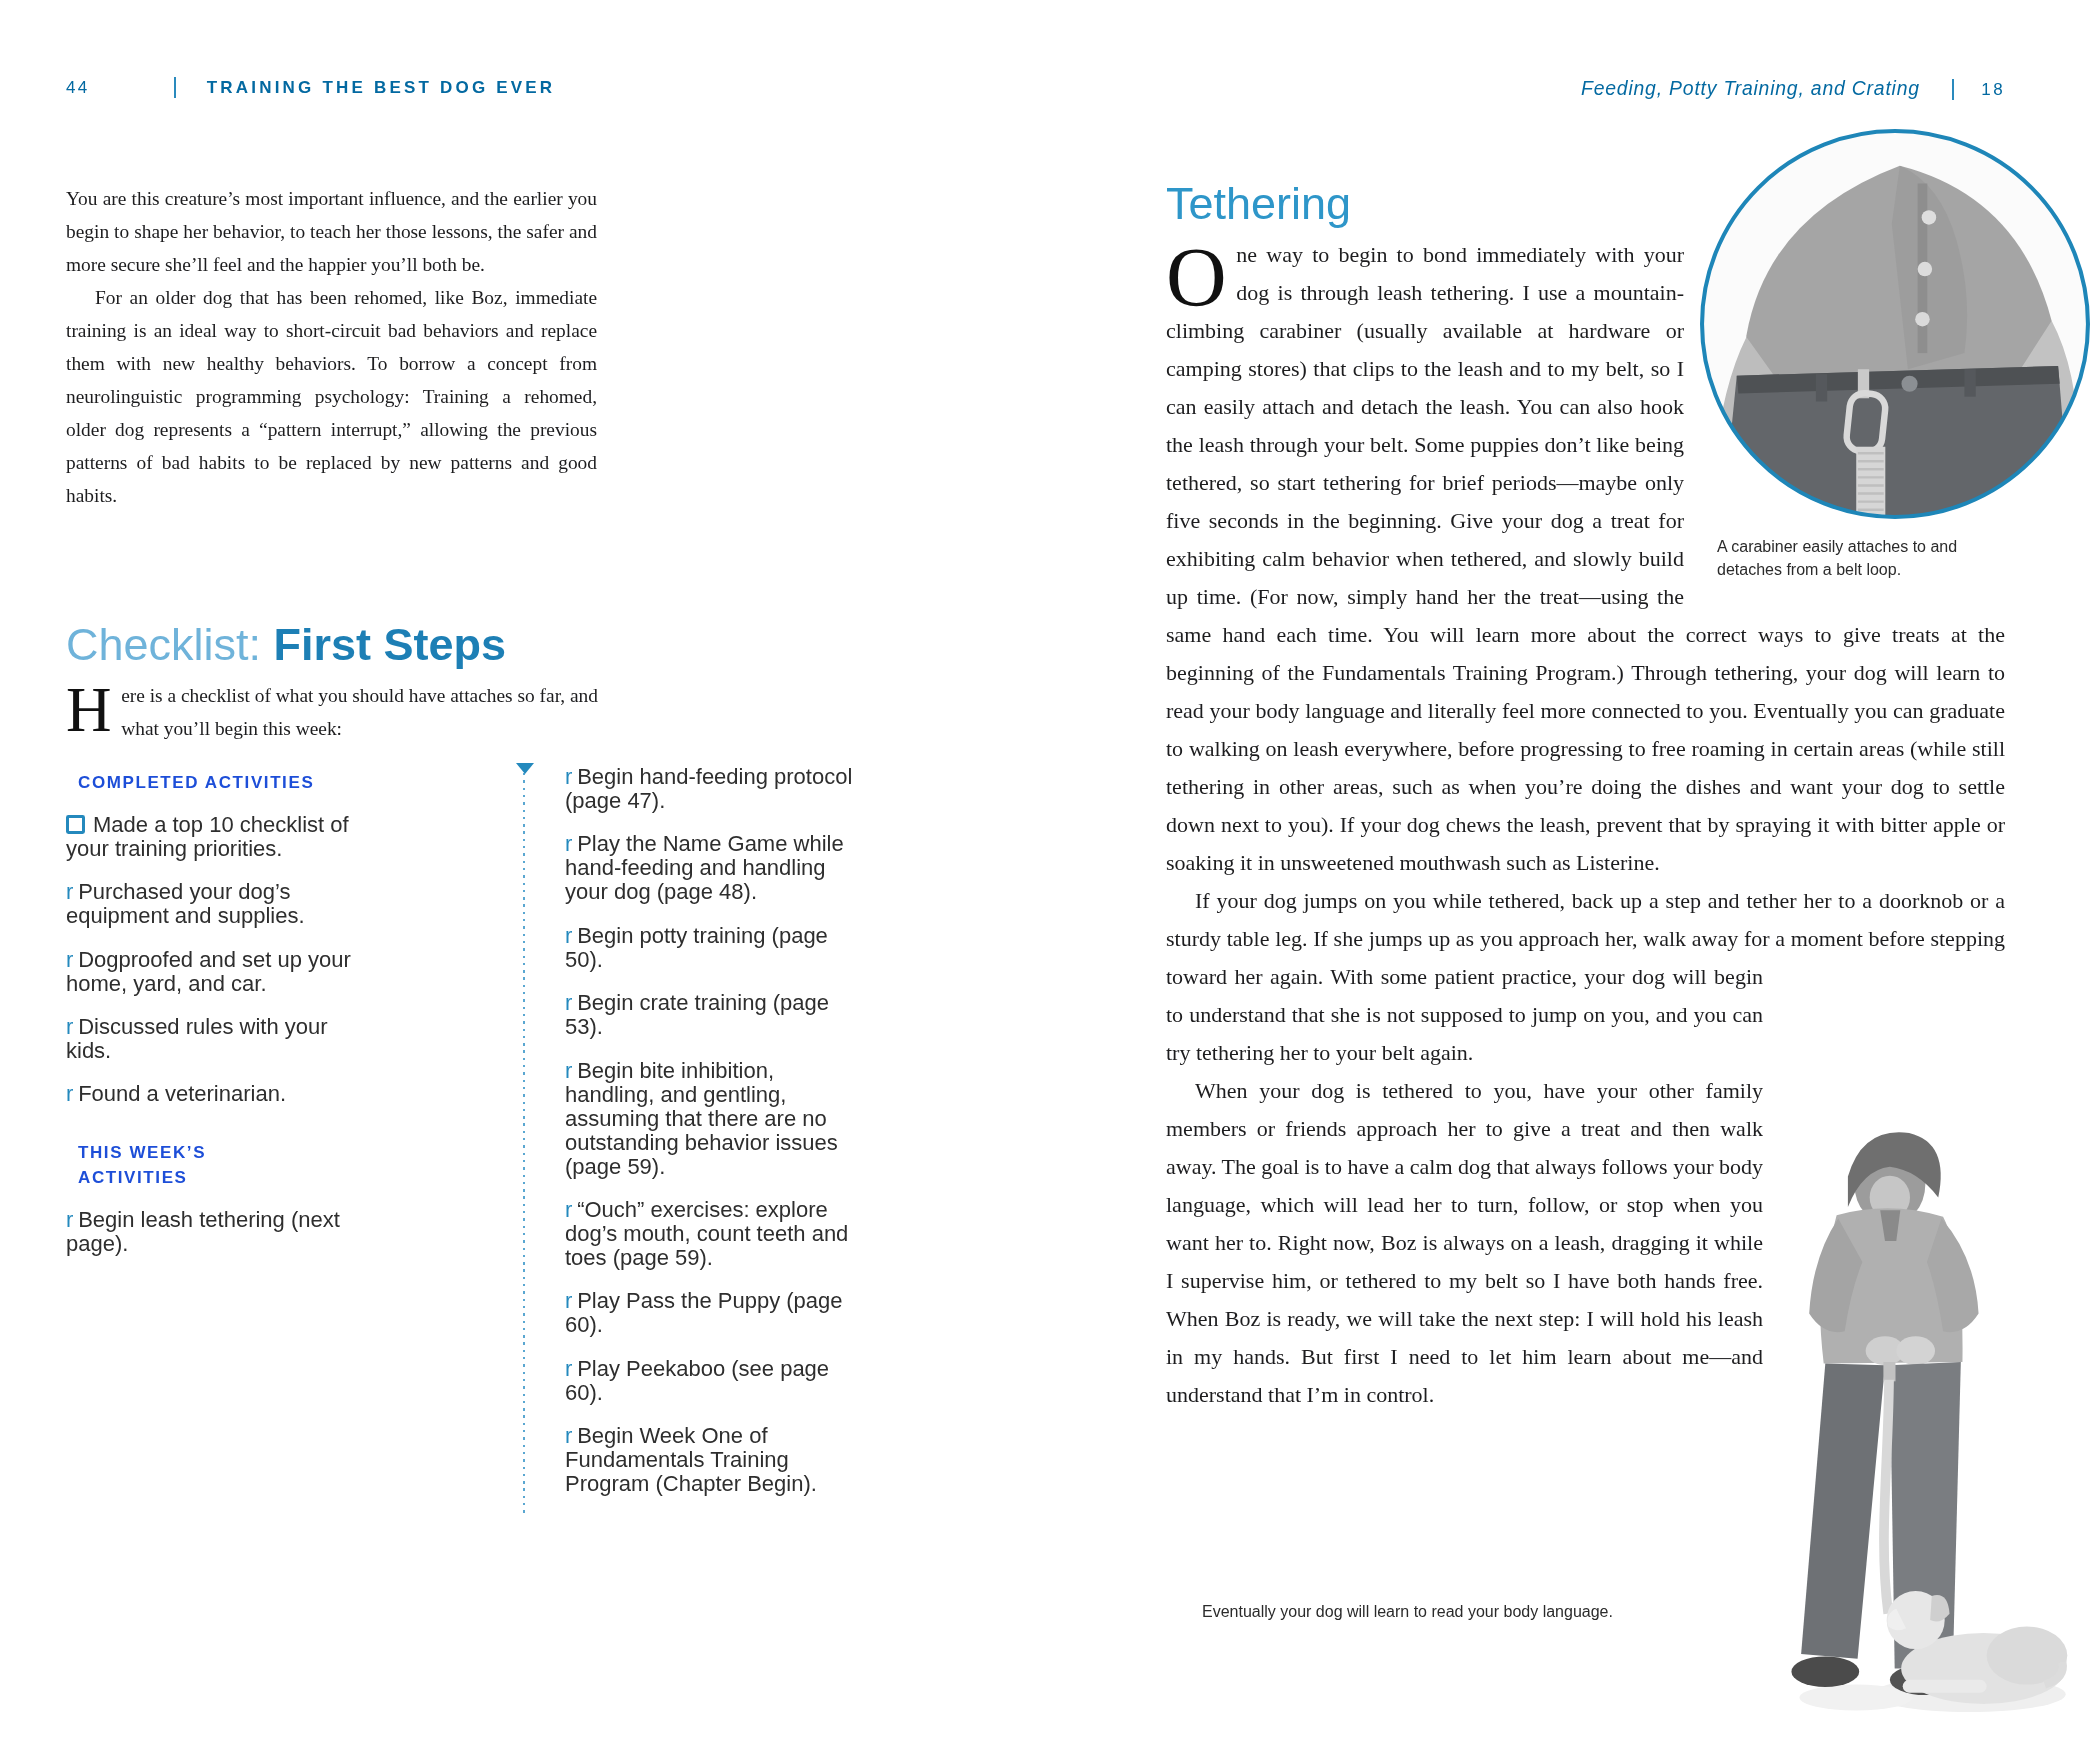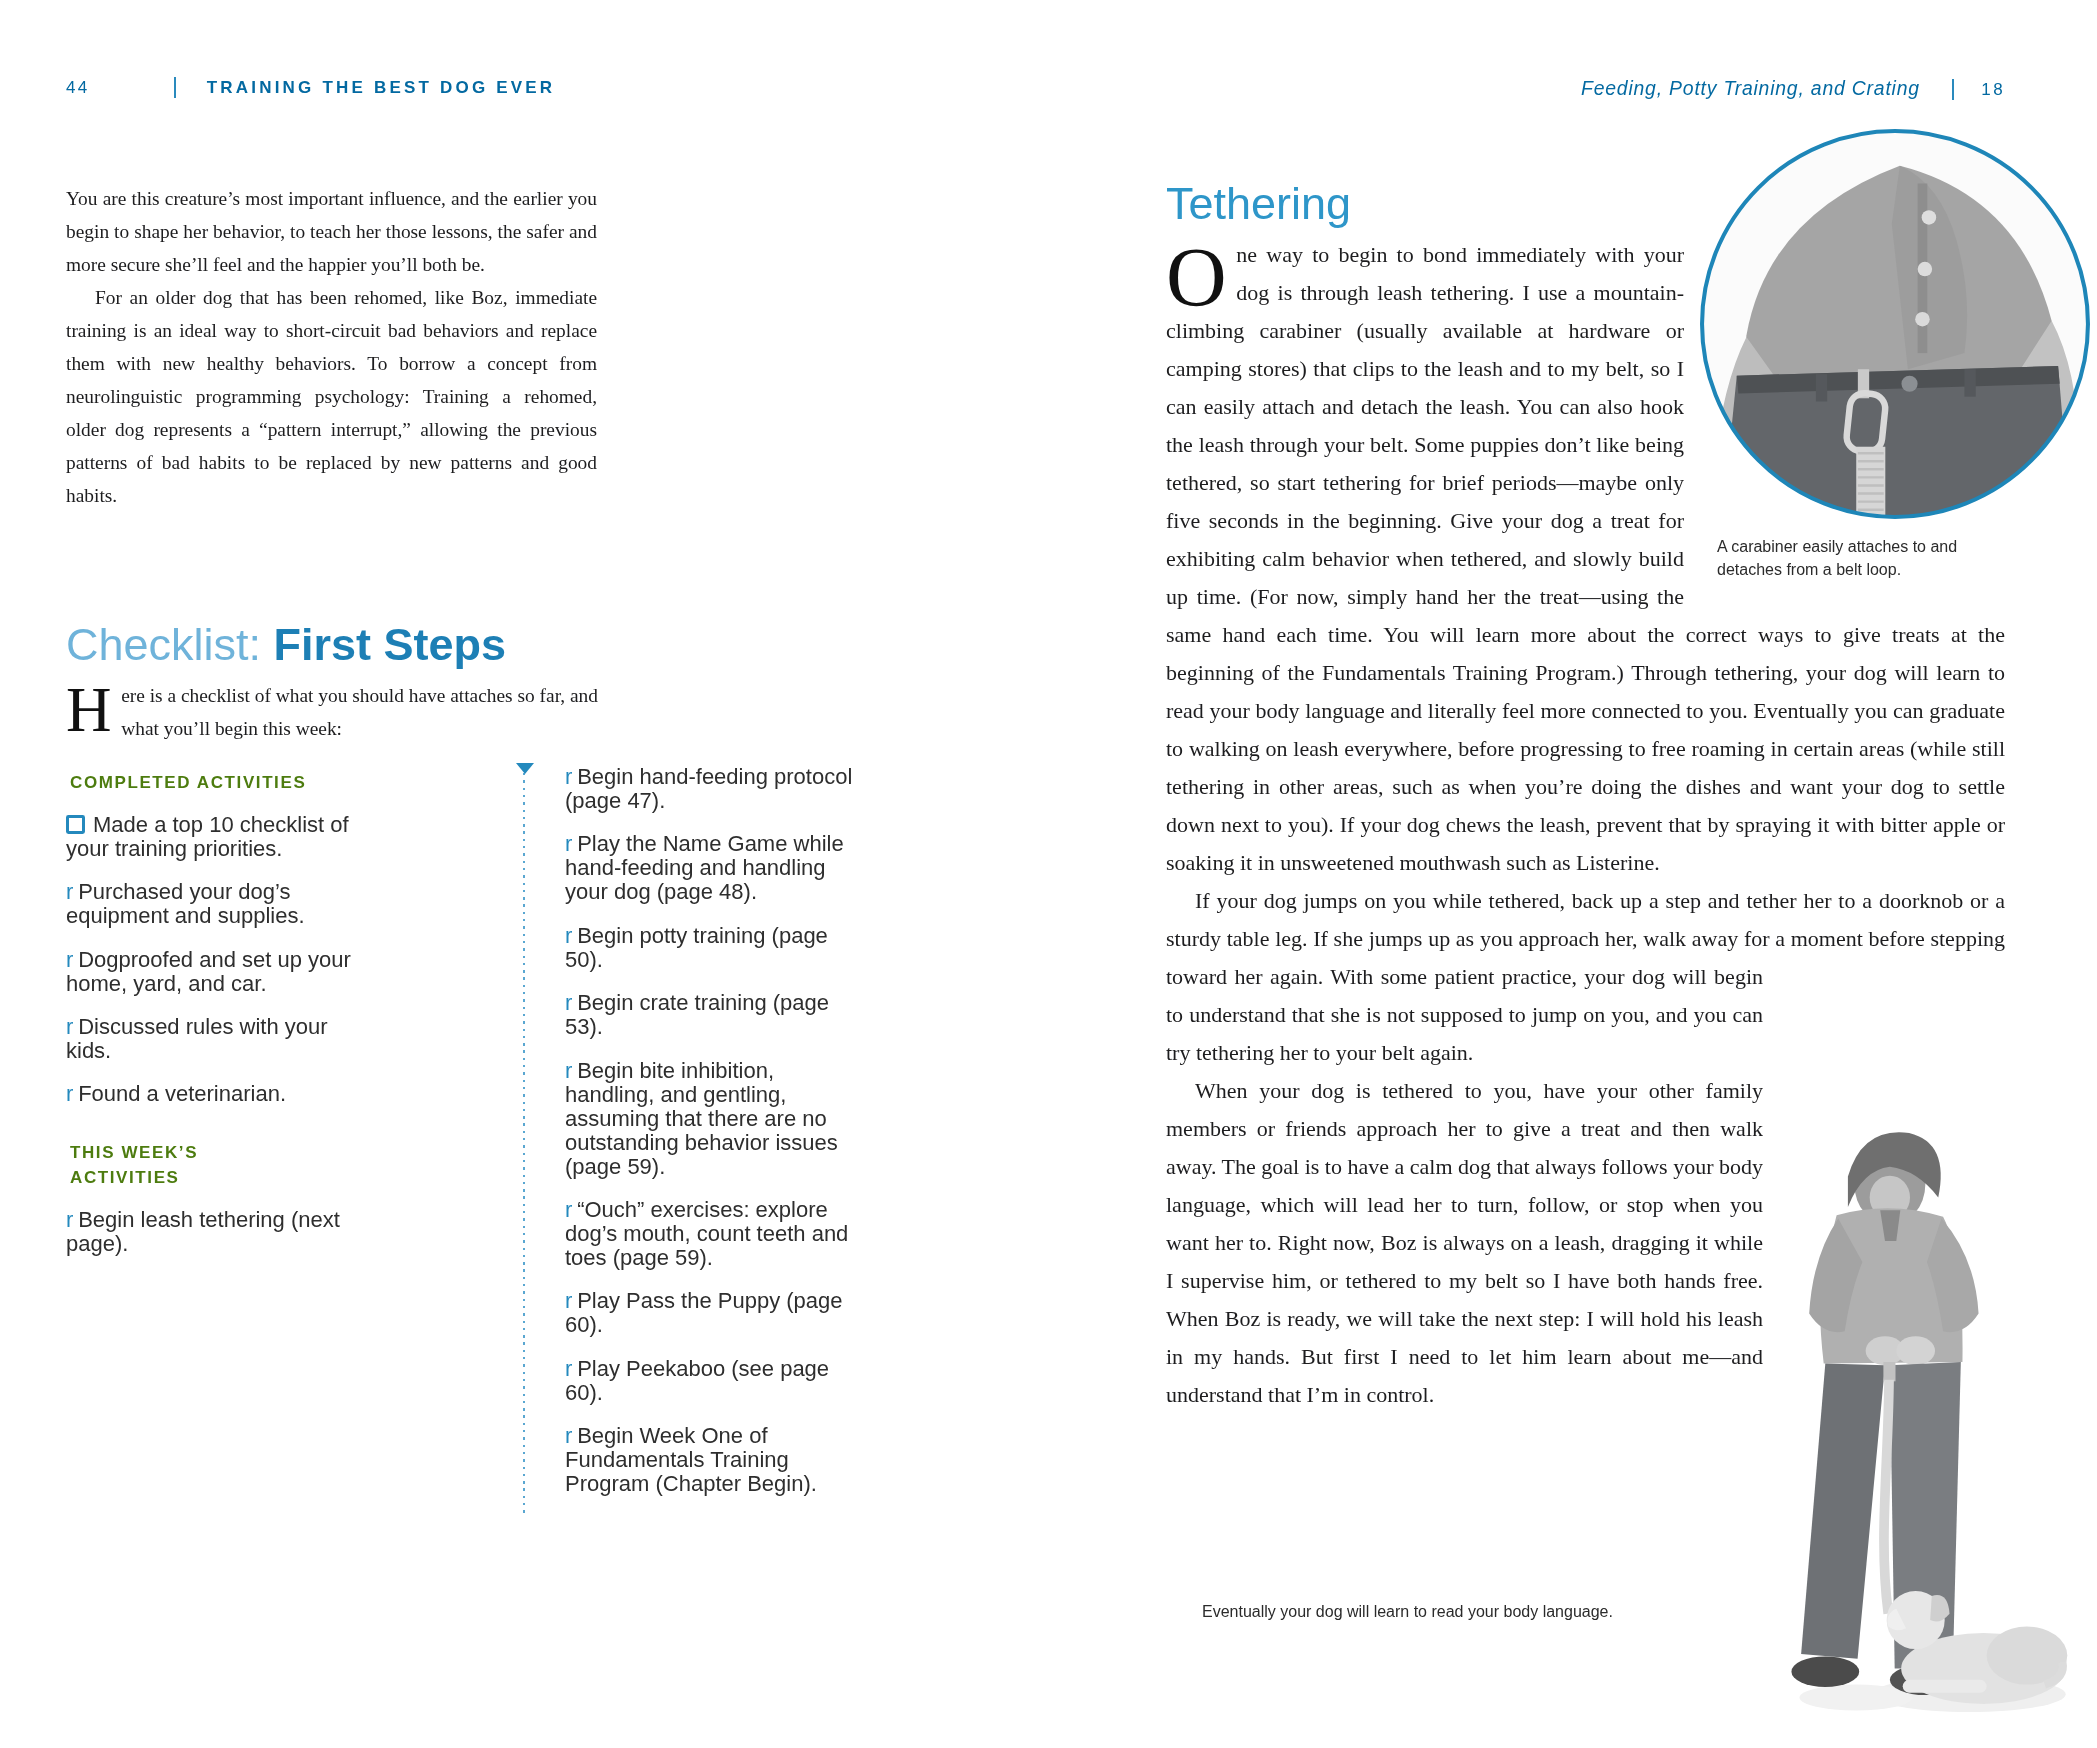--- a/index.html
+++ b/index.html
@@ -32,21 +32,21 @@
 
   .dropcap{float:left;font-weight:400;color:#111;}
   .dc-h{font-size:63px;line-height:52px;padding:4.8px 9.7px 0 0;}
   .dc-o{font-size:84px;line-height:69px;padding:6.5px 9.7px 0 0;}
 
   
   .checklist{position:absolute;left:66px;top:765px;width:887px;height:799px;}
   .cl-col1{position:absolute;left:0;top:4.8px;width:287px;}
   .cl-col2{position:absolute;left:499px;top:0;width:300px;}
   .cl-head{font-family:"Liberation Sans", sans-serif;font-weight:700;font-size:17px;
-           letter-spacing:1.6px;color:#4d7c0f;line-height:25px;margin:0 0 18px 4px;white-space:pre-line;}
+           letter-spacing:1.6px;color:#1d4ed8;line-height:25px;margin:0 0 18px 12px;white-space:pre-line;}
   .cl-head2{margin-top:34px;}
   .cl-item{font-family:"Liberation Sans", sans-serif;font-size:22px;line-height:24px;
            color:#2e2e2e;margin:0 0 19.4px 0;}
   .b-box{display:inline-block;width:13px;height:13px;border:3.2px solid #2489bd;border-radius:2.4px;
          margin-right:8px;vertical-align:-2.4px;}
   .b-r{color:#2489bd;margin-right:4.8px;}
   .cl-divider{position:absolute;left:457px;top:8px;width:2.4px;height:742px;
               background:repeating-linear-gradient(to bottom,#5aa7d1 0 2.4px,transparent 2.4px 7.3px);}
   .cl-tri{position:absolute;left:-7.3px;top:-9.7px;width:0;height:0;
           border-left:9px solid transparent;border-right:9px solid transparent;

